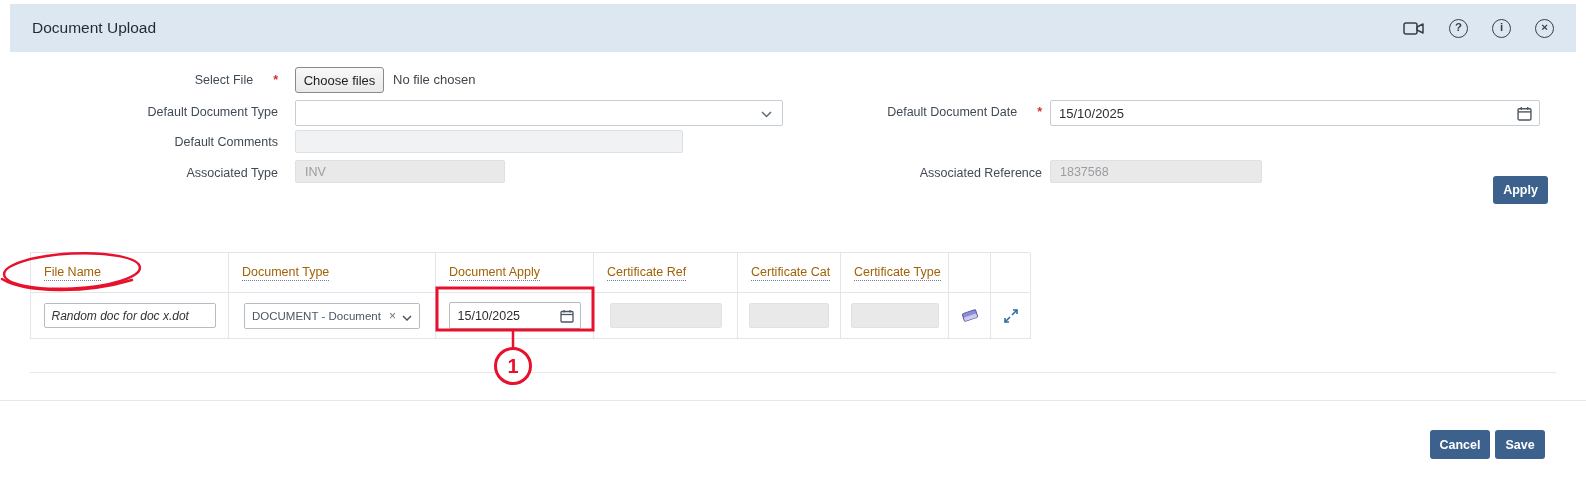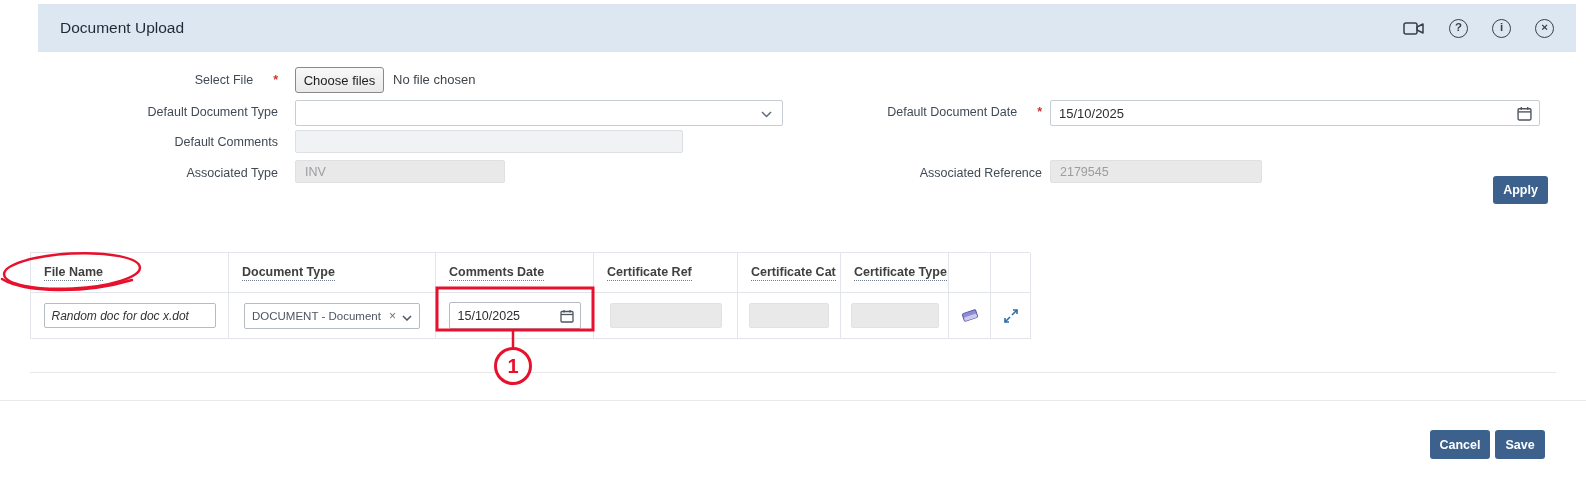--- a/index.html
+++ b/index.html
@@ -3,21 +3,21 @@
 <meta charset="utf-8">
 <style>
   * { margin:0; padding:0; box-sizing:border-box; }
   html,body { background:#fff; }
   body { font-family:"Liberation Sans", sans-serif; }
   .page { position:relative; width:1586px; height:482px; background:#fff; overflow:hidden; }
 
   
   .titlebar {
     position:absolute; left:10px; top:4px; right:10px; height:48px;
-    background:#dce7f1; display:flex; align-items:center; padding:0 22px 0 22px;margin-left:28px;
+    background:#dce7f1; display:flex; align-items:center; padding:0 22px 0 22px;
   }
   .titlebar .title { font-size:15.5px; font-weight:500; color:#1f2a37; }
   .titlebar-icons { margin-left:auto; display:flex; gap:24px; align-items:center; }
   .tb-icon { cursor:pointer; display:flex; align-items:center; justify-content:center; }
   .circle-glyph {
     width:19px; height:19px; border:1.5px solid #3a3f46; border-radius:50%;
     display:flex; align-items:center; justify-content:center;
     font-size:11.5px; font-weight:700; color:#3a3f46; line-height:1;
   }
 
@@ -77,21 +77,21 @@
     display:grid; grid-template-columns:198px 207px 158px 144px 103px 108px 42px 40px;
     border-top:1px solid #e2e5e9; border-left:1px solid #e2e5e9;
     background:#fff;
   }
   .gcell {
     border-right:1px solid #e2e5e9; border-bottom:1px solid #e2e5e9;
     display:flex; align-items:center;
   }
   .ghead { height:40px; padding:0 13px; background:#fff; cursor:pointer; }
   .ghead span {
-    font-size:12.5px; font-weight:700; color:#404040;
+    font-size:12.5px; font-weight:400; color:#a16207;
     border-bottom:1px dotted #6d7d8d; padding-bottom:1px; white-space:nowrap;
   }
   .gbody { height:46px; justify-content:center; }
 
   .cell-input {
     height:25px; border:1px solid #b6bcc3; border-radius:2px; background:#fff;
     font-size:12px; color:#333; padding:0 7px; outline:none; text-align:left;
     font-family:"Liberation Sans", sans-serif;
   }
   .combo {
@@ -202,33 +202,33 @@
   <input class="text-input" style="left: 295px; top: 130px; width: 388px; height: 23px;" value="">
 
   <div class="flabel" style="left:28px; top:166px; width:250px;">
     <span>Associated Type</span>
   </div>
   <div class="disabled-field" style="left:295px; top:160px; width:210px; height:23px;">INV</div>
 
   <div class="flabel" style="left:780px; top:166px; width:262px;">
     <span>Associated Reference</span>
   </div>
-  <div class="disabled-field" style="left:1050px; top:160px; width:212px; height:23px;">2179545</div>
+  <div class="disabled-field" style="left:1050px; top:160px; width:212px; height:23px;">1837568</div>
 
   <button class="btn-primary apply-btn">Apply</button>
 
   <div class="grid-table">
     <div class="gcell ghead">
         <span>File Name</span>
       </div>
     <div class="gcell ghead">
         <span>Document Type</span>
       </div>
     <div class="gcell ghead">
-        <span>Comments Date</span>
+        <span>Document Apply</span>
       </div>
     <div class="gcell ghead">
         <span>Certificate Ref</span>
       </div>
     <div class="gcell ghead">
         <span>Certificate Cat</span>
       </div>
     <div class="gcell ghead">
         <span>Certificate Type</span>
       </div>

